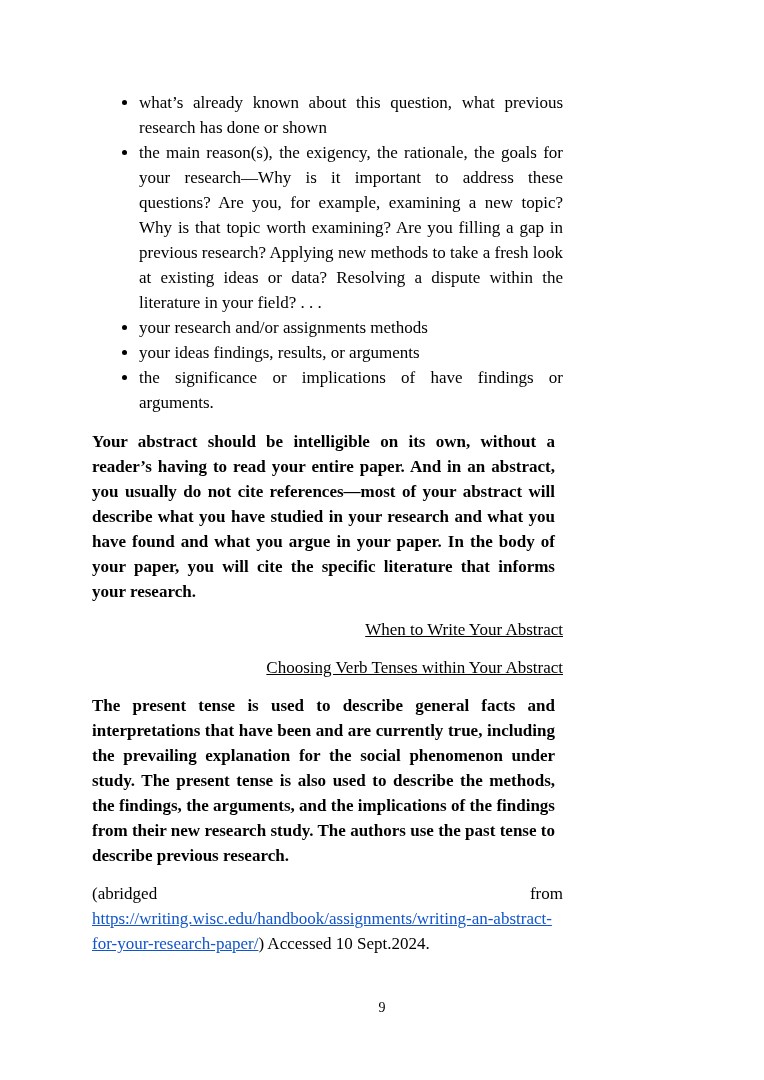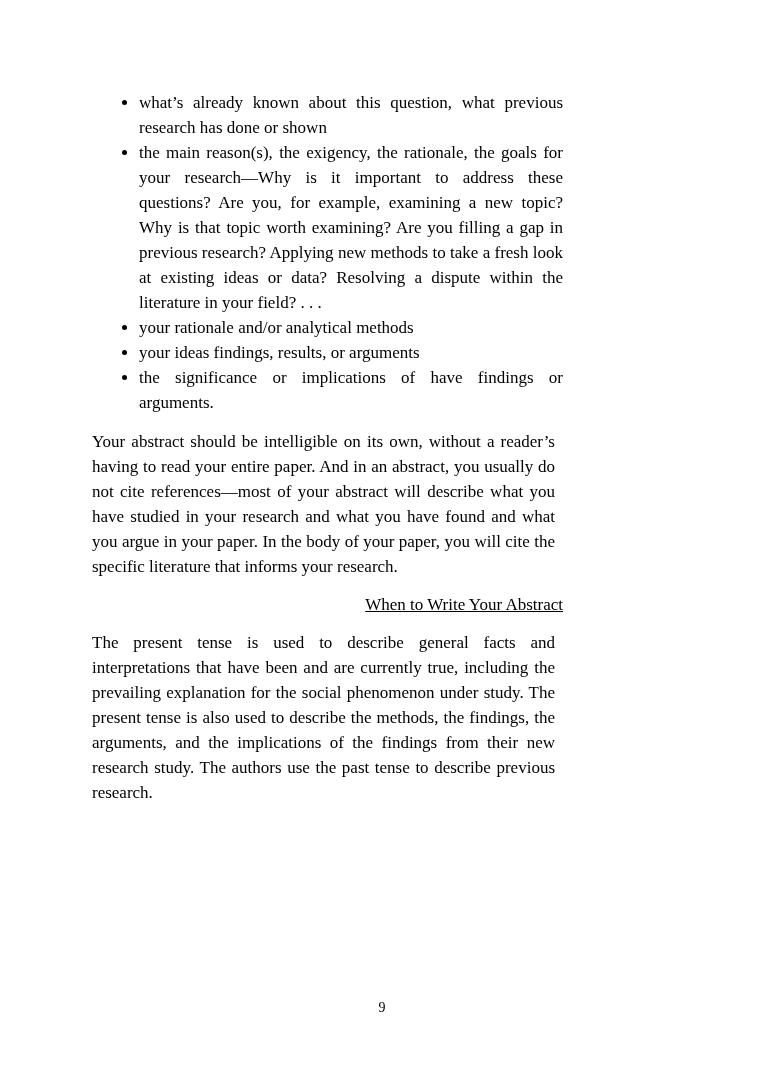--- a/index.html
+++ b/index.html
@@ -35,20 +35,21 @@
     line-height: 25px;
     text-align: justify;
     padding-left: 0;
     margin: 0;
   }
   p.body-para {
     font-size: 17px;
     line-height: 25px;
     text-align: justify;
     margin: 0 8px 13px 0;
+    font-weight: bold;
   }
   h3.section-heading {
     font-size: 17px;
     line-height: 25px;
     font-weight: normal;
     text-decoration: underline;
     margin: 0 0 13px 0;
     text-align: right;
   }
   p.source-para {
@@ -74,29 +75,31 @@
   }
 </style>
 </head>
 <body>
 
 <div class="page">
 
   <ul class="bullet-list">
     <li>what’s already known about this question, what previous research has done or shown</li>
     <li>the main reason(s), the exigency, the rationale, the goals for your research—Why is it important to address these questions? Are you, for example, examining a new topic? Why is that topic worth examining? Are you filling a gap in previous research? Applying new methods to take a fresh look at existing ideas or data? Resolving a dispute within the literature in your field? . . .</li>
-    <li>your rationale and/or analytical methods</li>
+    <li>your research and/or assignments methods</li>
     <li>your ideas findings, results, or arguments</li>
     <li>the significance or implications of have findings or arguments.</li>
   </ul>
 
   <p class="body-para">Your abstract should be intelligible on its own, without a reader’s having to read your entire paper. And in an abstract, you usually do not cite references—most of your abstract will describe what you have studied in your research and what you have found and what you argue in your paper. In the body of your paper, you will cite the specific literature that informs your research.</p>
 
   <h3 class="section-heading">When to Write Your Abstract</h3>
 
 
+  <h3 class="section-heading">Choosing Verb Tenses within Your Abstract</h3>
 
   <p class="body-para">The present tense is used to describe general facts and interpretations that have been and are currently true, including the prevailing explanation for the social phenomenon under study. The present tense is also used to describe the methods, the findings, the arguments, and the implications of the findings from their new research study. The authors use the past tense to describe previous research.</p>
 
+  <p class="source-para"><span>(abridged from </span><a class="source-link" href="#">https://writing.wisc.edu/handbook/assignments/writing-an-abstract-for-your-research-paper/</a><span>) Accessed 10 Sept.2024.</span></p>
 
   <div class="page-number">9</div>
 
 </div>
 
 </body></html>

